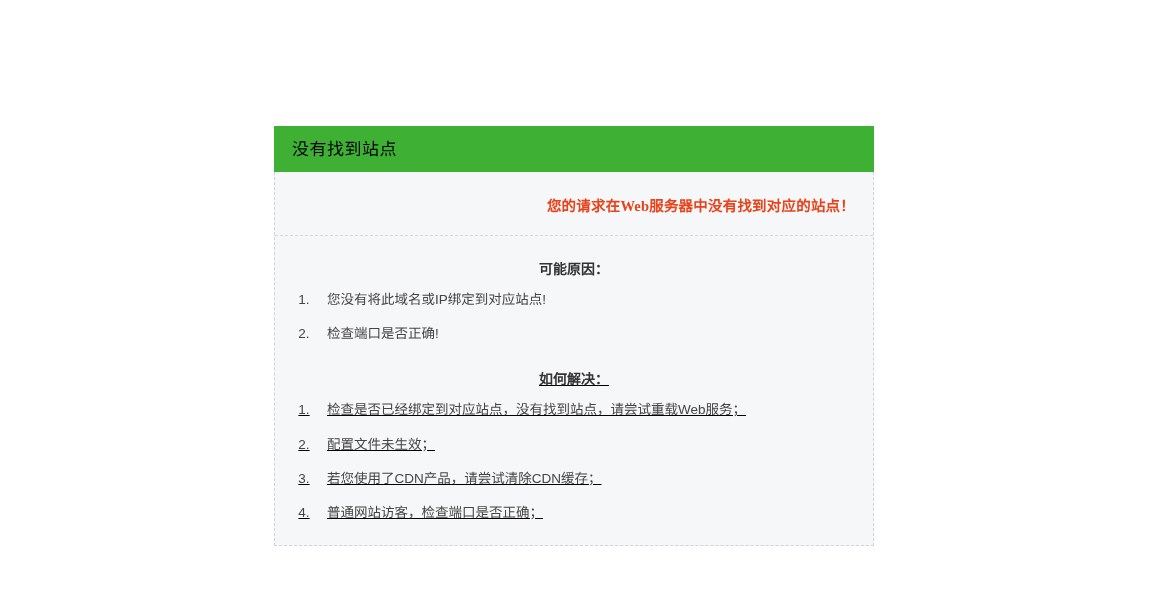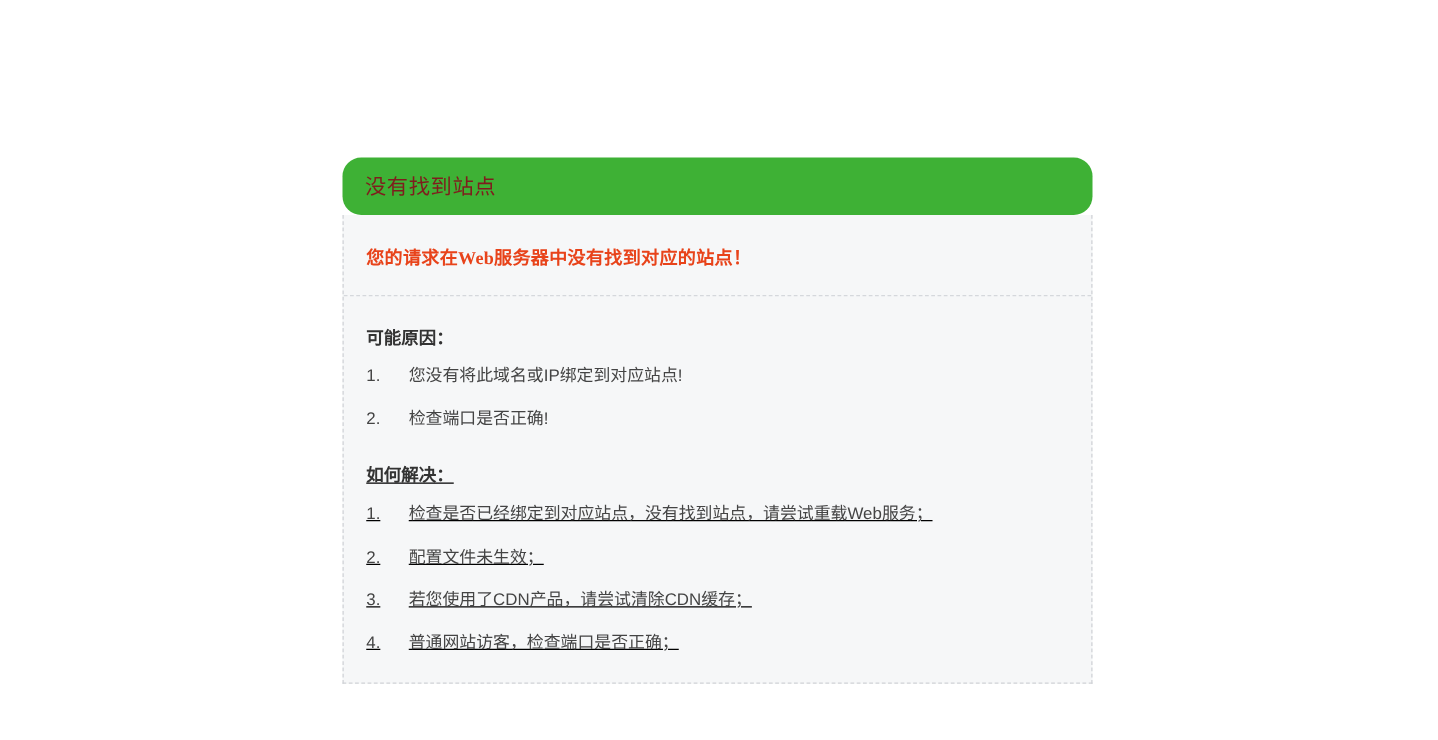--- a/index.html
+++ b/index.html
@@ -23,53 +23,54 @@
 
   .panel {
     position: absolute;
     left: 274px;
     top: 126px;
     width: 600px;
   }
 
   .panel-header {
     background: #3eb135;
-    color: #7f1d1d;
+    color: #000000;
     font-size: 17px;
     line-height: 1;
     padding: 15px 18px 14px 18px;
     box-sizing: border-box;
     height: 46px;
     letter-spacing: 0.5px;
-    border-radius: 15px;
   }
 
   .panel-body {
     background: #f6f7f8;
     border: 1px dashed #cfd2d6;
     border-top: none;
     box-sizing: border-box;
     padding: 0 0 24px 0;
   }
 
   .alert-row {
     padding: 22px 18px 20px 18px;
     border-bottom: 1px dashed #d5d8dc;
+    text-align: right;
   }
 
   .alert-text {
     color: #e8431a;
     font-weight: bold;
     font-size: 14.5px;
     font-family: "Liberation Serif", serif;
     letter-spacing: 0.2px;
   }
 
   .section {
     padding: 0 18px;
+    text-align: center;
   }
 
   .section-title {
     font-weight: bold;
     font-size: 14px;
     color: #333333;
     margin: 22px 0 14px 0;
   }
 
   ol.reason-list {

